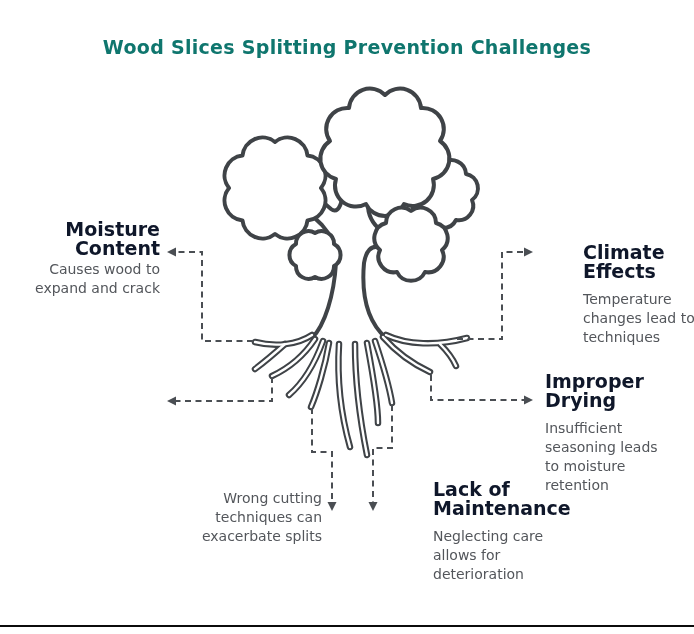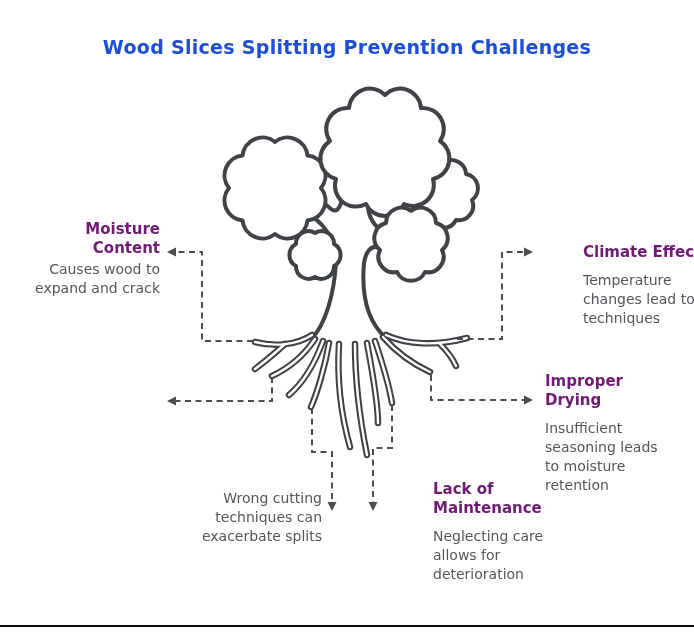--- a/index.html
+++ b/index.html
@@ -5,24 +5,24 @@
   html,body{margin:0;padding:0;}
   body{
     width:694px;height:634px;position:relative;overflow:hidden;
     background:#ffffff;
     font-family:"DejaVu Sans","Liberation Sans",sans-serif;
     color:#4a4d52;
   }
   .title{
     position:absolute;top:36px;left:0;width:694px;
     text-align:center;font-size:19px;font-weight:bold;
-    letter-spacing:.3px;color:#1d4ed8;
+    letter-spacing:.3px;color:#0f766e;
   }
   .callout{position:absolute;}
-  .callout .hd{font-size:15px;font-weight:bold;line-height:19px;color:#701a75;}
+  .callout .hd{font-size:19px;font-weight:bold;line-height:19px;color:#0f172a;}
   .callout .bd{font-size:14px;line-height:19px;margin-top:9px;color:#53565b;}
   .align-r{text-align:right;}
   .align-l{text-align:left;}
   #c-moisture   {left:30px;  top:220px; width:130px;}
   #c-climate    {left:543px; top:243px; width:140px;margin-left:40px;}
   #c-moisture .bd{margin-top:2px;}
   #c-woodgrain  {left:50px;  top:368px; width:110px;}
   #c-improper   {left:545px; top:372px; width:118px;}
   #c-tools      {left:192px; top:480px; width:130px;}
   #c-maint      {left:385px; top:480px; width:130px;margin-left:48px;}

